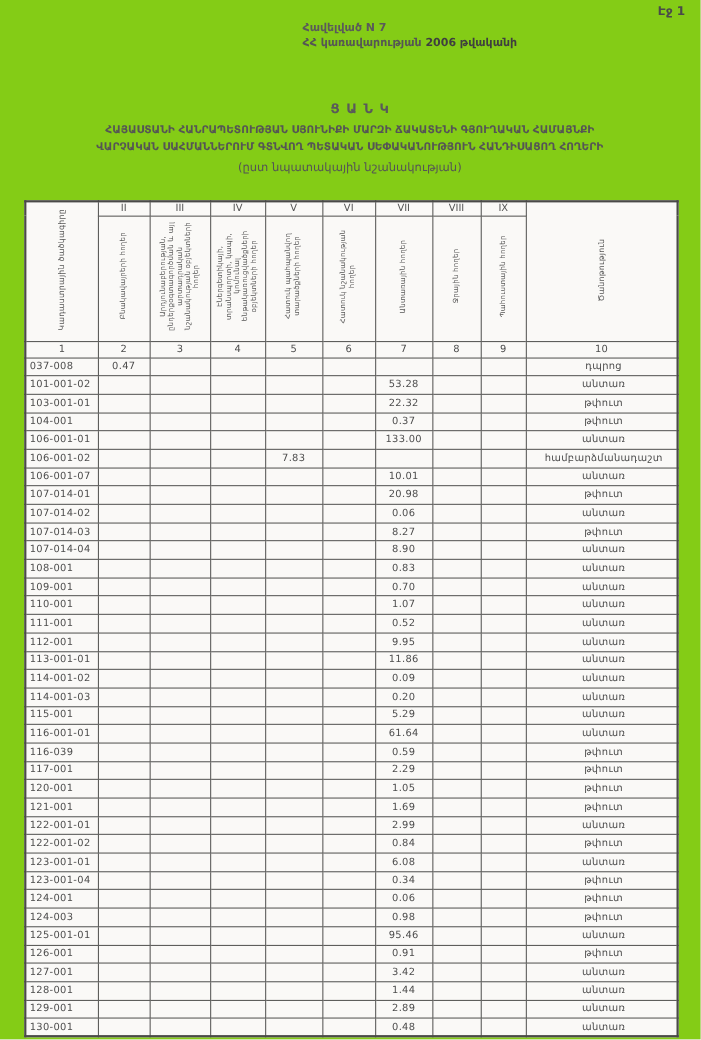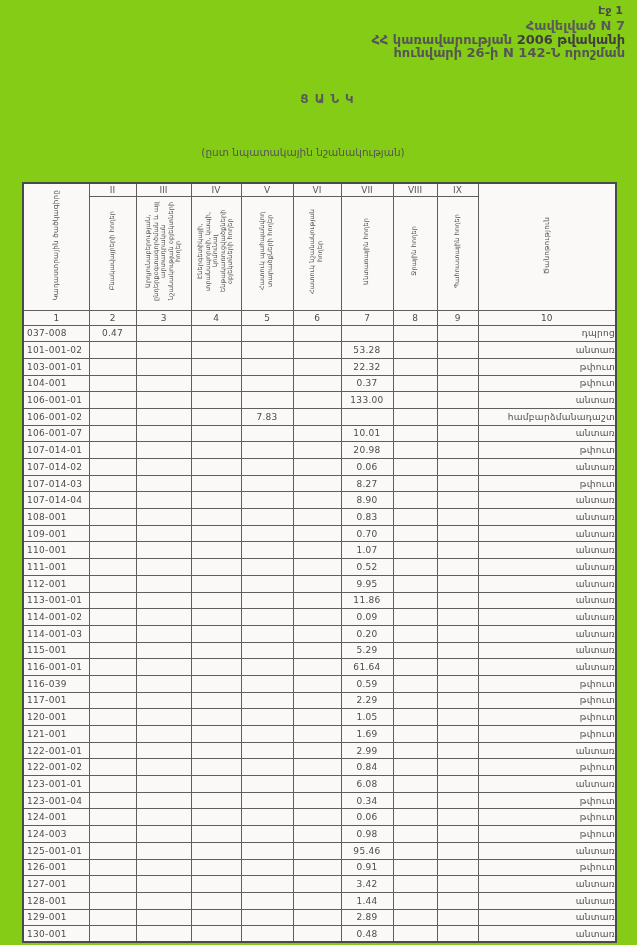--- a/index.html
+++ b/index.html
@@ -20,22 +20,22 @@
     right: 14px;
     font-size: 11px;
     font-weight: bold;
     color: #4a4a4a;
   }
   .appendix {
     position: absolute;
     top: 19px;
     left: 275px;
     width: 350px;
-    text-align: right;
-    font-size: 13px;
+    text-align: left;
+    font-size: 10px;
     line-height: 13.5px;
     color: #555;
     font-weight: bold;
   }
   .appendix .l1 { font-weight: bold; color: #5a5a5a; }
   .appendix .bold { color: #3f3f3f; }
   .doc-title {
     position: absolute;
     top: 92px;
     left: 0;
@@ -53,21 +53,21 @@
     width: 600px;
     text-align: center;
     font-size: 9.6px;
     font-weight: bold;
     line-height: 15px;
     color: #555;
   }
   .scope-note {
     position: absolute;
     top: 146px;
-    left: 3px;
+    left: 18px;
     width: 600px;
     text-align: center;
     font-size: 10.5px;
     color: #555;
   }
   table.land {
     position: absolute;
     top: 182px;
     left: 22px;
     width: 593px;
@@ -105,37 +105,40 @@
     max-height: 106px;
     white-space: normal;
     text-align: center;
     color: #565656;
     letter-spacing: 0.2px;
   }
   th.span2 .vert { font-size: 7.2px; max-height: 118px; }
   tr.data-row td { height: 16.7px; font-size: 9px; letter-spacing: 0.3px; }
   td.code { text-align: left; padding-left: 3px; margin-top: 32px; }
   td.val  { text-align: center; }
-  td.note { text-align: right; padding-left: 4px; font-size: 8.8px; }
+  td.note { text-align: center; padding-left: 4px; font-size: 8.8px; }
 </style>
 </head>
 <body>
 
 <div class="page">
 
   <div class="page-num">Էջ 1</div>
 
   <div class="appendix">
     <div class="l1">Հավելված N 7</div>
     <div><span>ՀՀ կառավարության </span><span class="bold">2006 թվականի</span></div>
-    <div>հունվարի 26-ի N 142-Ն որոշման</div>
   </div>
 
   <div class="doc-title">ՑԱՆԿ</div>
 
+  <div class="doc-subtitle">
+    <div>ՀԱՅԱՍՏԱՆԻ ՀԱՆՐԱՊԵՏՈՒԹՅԱՆ ՍՅՈՒՆԻՔԻ ՄԱՐԶԻ ՃԱԿԱՏԵՆԻ ԳՅՈՒՂԱԿԱՆ ՀԱՄԱՅՆՔԻ</div>
+    <div>ՎԱՐՉԱԿԱՆ ՍԱՀՄԱՆՆԵՐՈՒՄ ԳՏՆՎՈՂ ՊԵՏԱԿԱՆ ՍԵՓԱԿԱՆՈՒԹՅՈՒՆ ՀԱՆԴԻՍԱՑՈՂ ՀՈՂԵՐԻ</div>
+  </div>
 
   <div class="scope-note">(ըստ նպատակային նշանակության)</div>
 
   <table class="land">
     <colgroup>
       <col class="c1">
         <col class="c2">
         <col class="c3">
         <col class="c4">
         <col class="c5">

